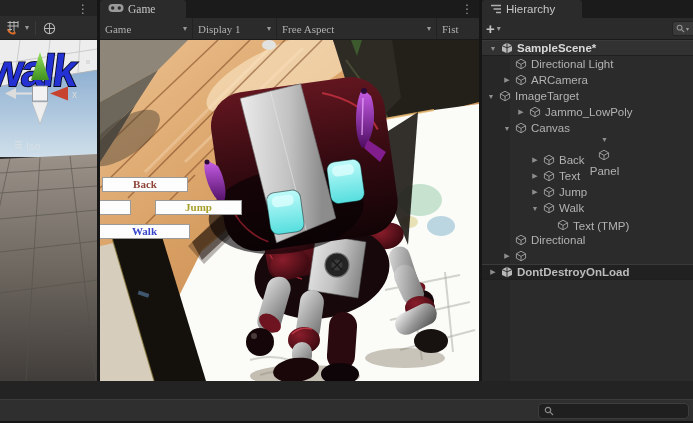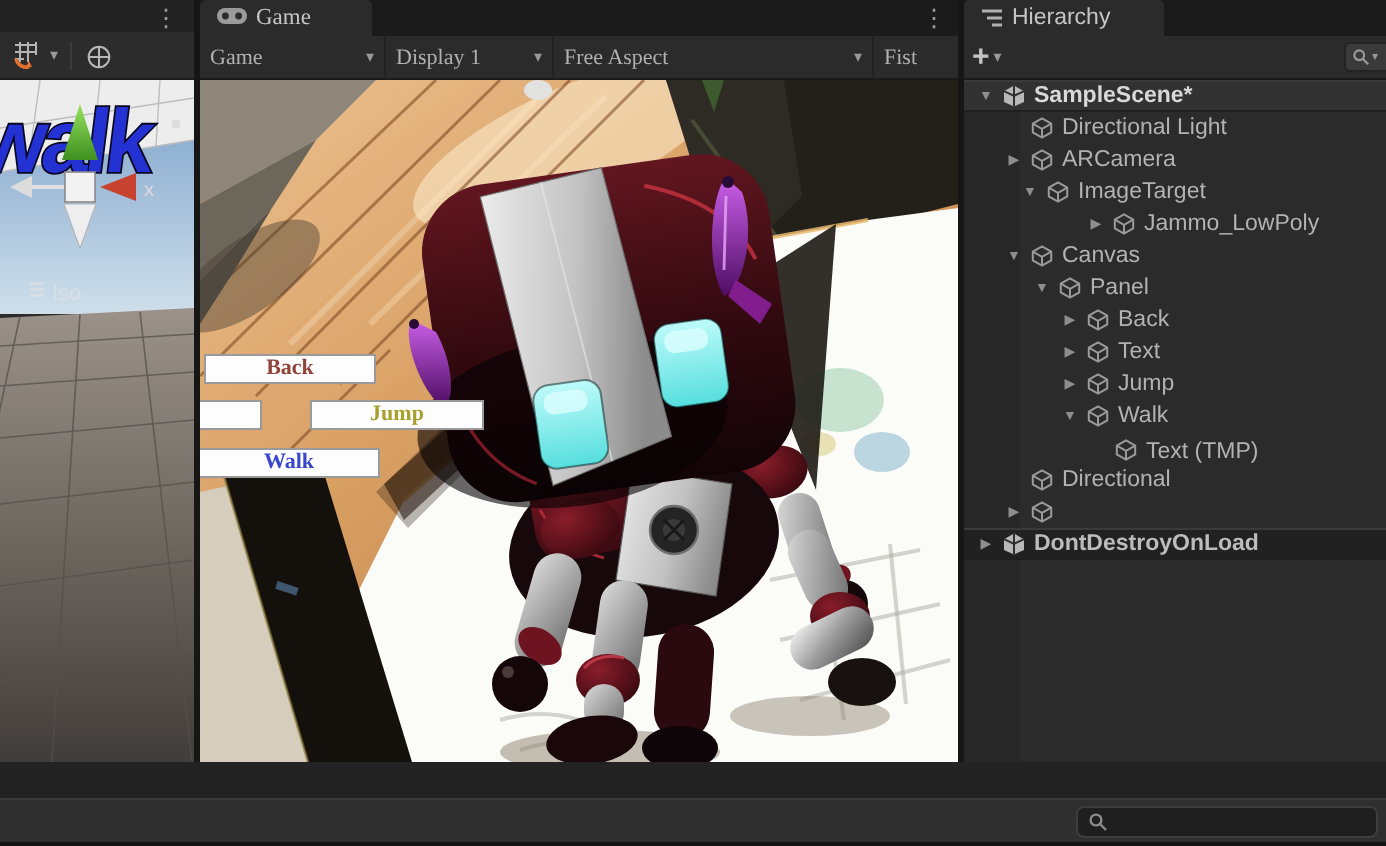--- a/index.html
+++ b/index.html
@@ -402,51 +402,51 @@
         <div class="hier-row" style="padding-left: 20px;">
           <span class="fold">▶</span>
           <span class="obj-icon">
             <svg viewBox="0 0 12 12" width="12" height="12">
               <path d="M6 1.2 L10.6 3.8 V8.2 L6 10.8 L1.4 8.2 V3.8 Z" fill="none" stroke="#9a9a9a" stroke-width="1"></path>
               <path d="M1.4 3.8 L6 6.4 L10.6 3.8 M6 6.4 V10.8" fill="none" stroke="#9a9a9a" stroke-width="1"></path>
             </svg>
           </span>
           <span>ARCamera</span>
         </div>
-        <div class="hier-row" style="padding-left: 28px;">
+        <div class="hier-row" style="padding-left: 4px;">
           <span class="fold">▼</span>
           <span class="obj-icon">
             <svg viewBox="0 0 12 12" width="12" height="12">
               <path d="M6 1.2 L10.6 3.8 V8.2 L6 10.8 L1.4 8.2 V3.8 Z" fill="none" stroke="#9a9a9a" stroke-width="1"></path>
               <path d="M1.4 3.8 L6 6.4 L10.6 3.8 M6 6.4 V10.8" fill="none" stroke="#9a9a9a" stroke-width="1"></path>
             </svg>
           </span>
           <span>ImageTarget</span>
         </div>
-        <div class="hier-row" style="padding-left: 34px; margin-left: 27px;">
+        <div class="hier-row" style="padding-left: 34px;">
           <span class="fold">▶</span>
           <span class="obj-icon">
             <svg viewBox="0 0 12 12" width="12" height="12">
               <path d="M6 1.2 L10.6 3.8 V8.2 L6 10.8 L1.4 8.2 V3.8 Z" fill="none" stroke="#9a9a9a" stroke-width="1"></path>
               <path d="M1.4 3.8 L6 6.4 L10.6 3.8 M6 6.4 V10.8" fill="none" stroke="#9a9a9a" stroke-width="1"></path>
             </svg>
           </span>
           <span>Jammo_LowPoly</span>
         </div>
         <div class="hier-row" style="padding-left: 20px;">
           <span class="fold">▼</span>
           <span class="obj-icon">
             <svg viewBox="0 0 12 12" width="12" height="12">
               <path d="M6 1.2 L10.6 3.8 V8.2 L6 10.8 L1.4 8.2 V3.8 Z" fill="none" stroke="#9a9a9a" stroke-width="1"></path>
               <path d="M1.4 3.8 L6 6.4 L10.6 3.8 M6 6.4 V10.8" fill="none" stroke="#9a9a9a" stroke-width="1"></path>
             </svg>
           </span>
           <span>Canvas</span>
         </div>
-        <div class="hier-row" style="padding-left: 34px;">
+        <div class="hier-row" style="padding-left: 34px; flex-direction: column;">
           <span class="fold">▼</span>
           <span class="obj-icon">
             <svg viewBox="0 0 12 12" width="12" height="12">
               <path d="M6 1.2 L10.6 3.8 V8.2 L6 10.8 L1.4 8.2 V3.8 Z" fill="none" stroke="#9a9a9a" stroke-width="1"></path>
               <path d="M1.4 3.8 L6 6.4 L10.6 3.8 M6 6.4 V10.8" fill="none" stroke="#9a9a9a" stroke-width="1"></path>
             </svg>
           </span>
           <span>Panel</span>
         </div>
         <div class="hier-row" style="padding-left: 48px;">

